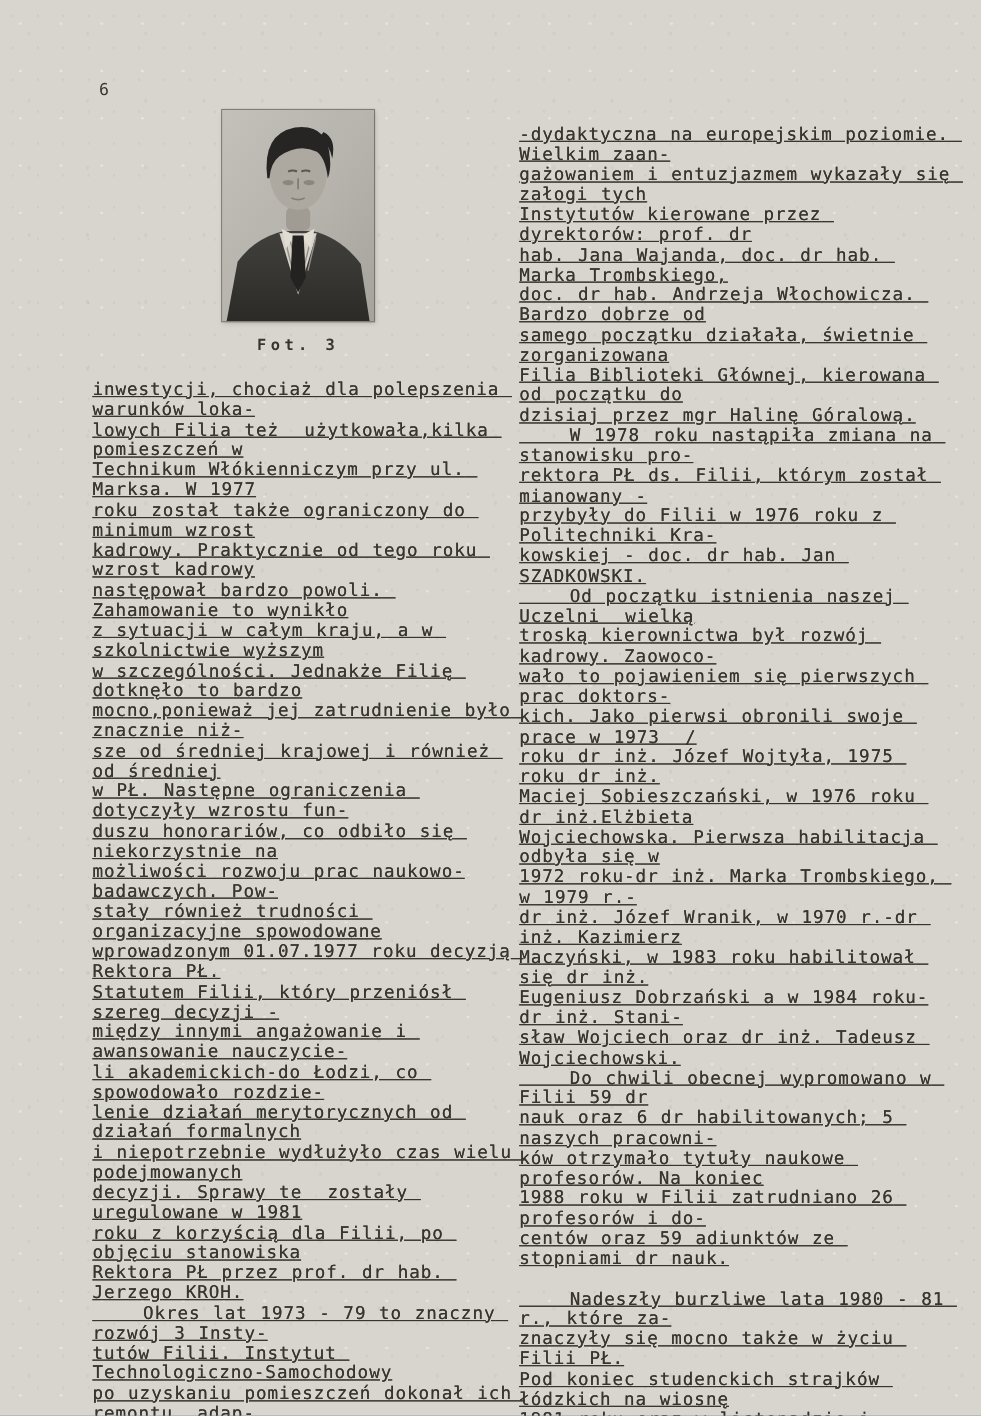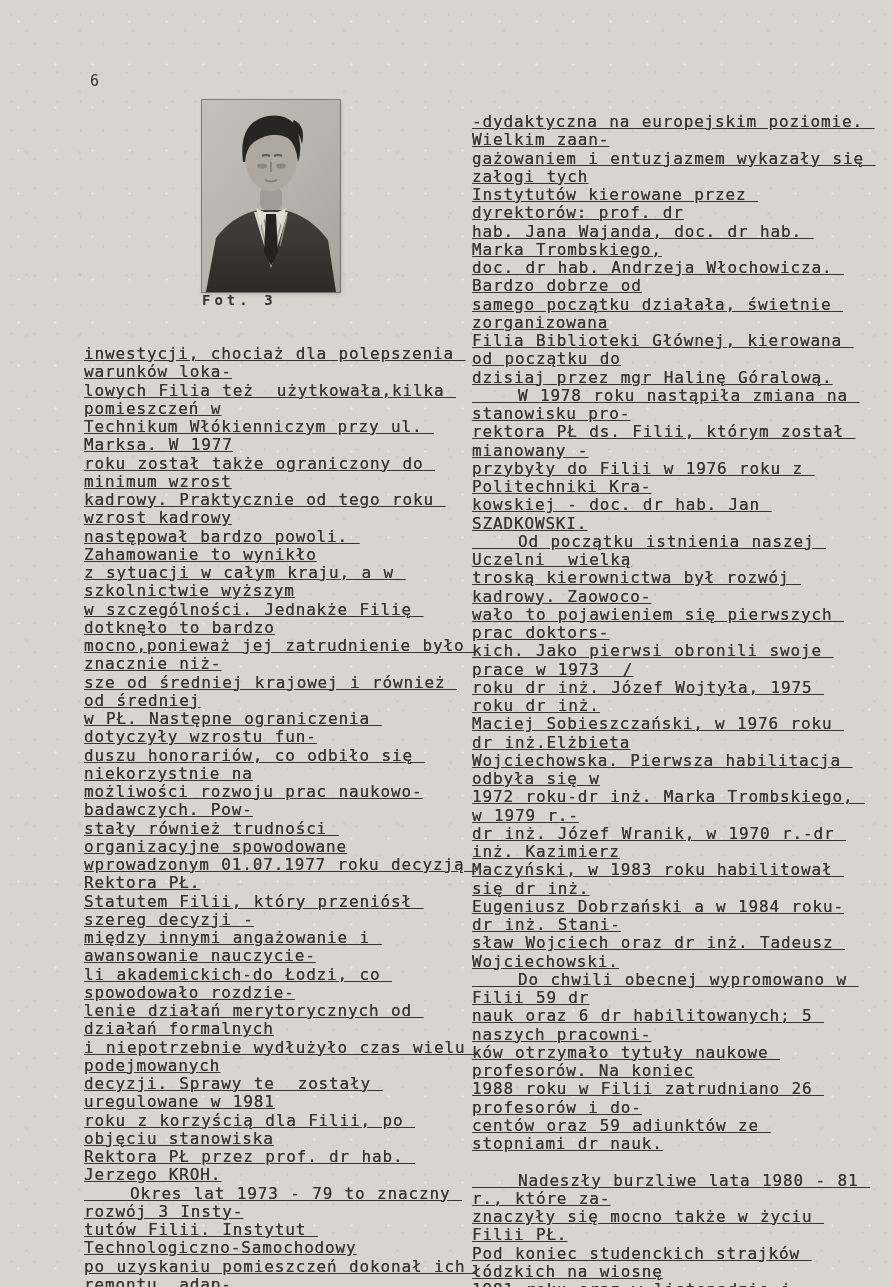--- a/index.html
+++ b/index.html
@@ -37,21 +37,22 @@
   }
   .photo-frame {
     width: 138px;
     height: 192px;
     background: #b6b3ac;
     box-shadow: 0 0 0 1px rgba(60,58,52,0.55), 1px 2px 4px rgba(60,58,52,0.25);
     overflow: hidden;
   }
   .photo-frame svg { display: block; width: 100%; height: 100%; }
   .photo-caption {
-    margin-top: 0;
+    margin-top: 14px;
+    text-align: center;
     font-size: 14px;
     font-weight: bold;
     letter-spacing: 4px;
     color: var(--ink, #37352f);
   }
   .text-column {
     position: absolute;
     white-space: pre-wrap;
     font-size: 16px;
     line-height: 18.25px;

